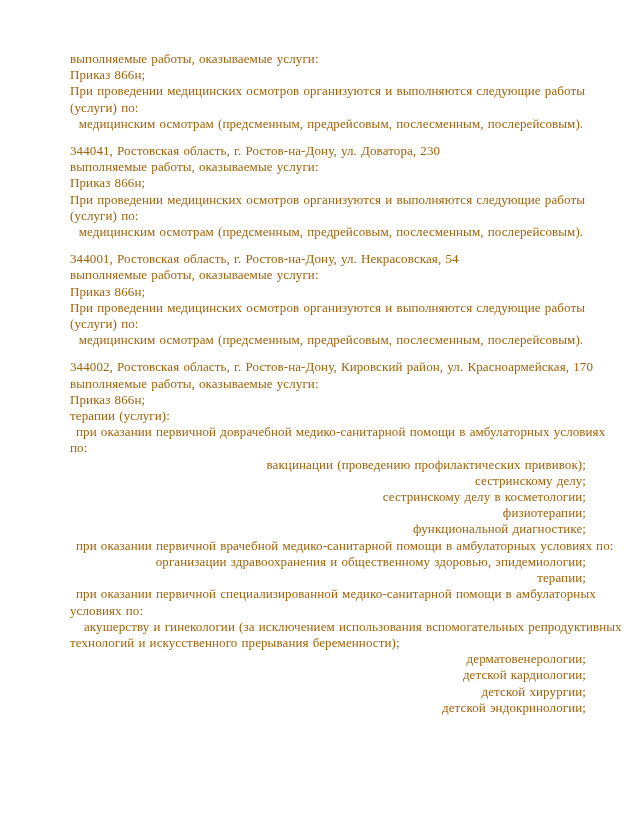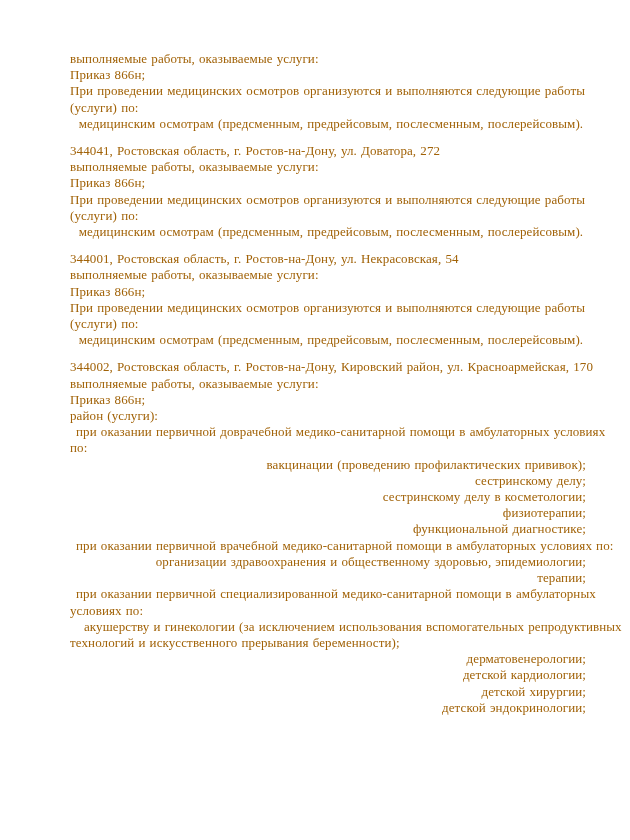--- a/index.html
+++ b/index.html
@@ -46,40 +46,40 @@
 <div class="page">
   <div class="doc-body" id="doc">
       <div class="block">
         <div class="line indent-0">выполняемые работы, оказываемые услуги:</div>
         <div class="line indent-0">Приказ 866н;</div>
         <div class="line indent-0">При проведении медицинских осмотров организуются и выполняются следующие работы</div>
         <div class="line indent-0">(услуги) по:</div>
         <div class="line indent-1">медицинским осмотрам (предсменным, предрейсовым, послесменным, послерейсовым).</div>
       </div>
       <div class="block">
-        <div class="line indent-0">344041, Ростовская область, г. Ростов-на-Дону, ул. Доватора, 272</div>
+        <div class="line indent-0">344041, Ростовская область, г. Ростов-на-Дону, ул. Доватора, 230</div>
         <div class="line indent-0">выполняемые работы, оказываемые услуги:</div>
         <div class="line indent-0">Приказ 866н;</div>
         <div class="line indent-0">При проведении медицинских осмотров организуются и выполняются следующие работы</div>
         <div class="line indent-0">(услуги) по:</div>
         <div class="line indent-1">медицинским осмотрам (предсменным, предрейсовым, послесменным, послерейсовым).</div>
       </div>
       <div class="block">
         <div class="line indent-0">344001, Ростовская область, г. Ростов-на-Дону, ул. Некрасовская, 54</div>
         <div class="line indent-0">выполняемые работы, оказываемые услуги:</div>
         <div class="line indent-0">Приказ 866н;</div>
         <div class="line indent-0">При проведении медицинских осмотров организуются и выполняются следующие работы</div>
         <div class="line indent-0">(услуги) по:</div>
         <div class="line indent-1">медицинским осмотрам (предсменным, предрейсовым, послесменным, послерейсовым).</div>
       </div>
       <div class="block">
         <div class="line indent-0">344002, Ростовская область, г. Ростов-на-Дону, Кировский район, ул. Красноармейская, 170</div>
         <div class="line indent-0">выполняемые работы, оказываемые услуги:</div>
         <div class="line indent-0">Приказ 866н;</div>
-        <div class="line indent-0">район (услуги):</div>
+        <div class="line indent-0">терапии (услуги):</div>
         <div class="line indent-1">при оказании первичной доврачебной медико-санитарной помощи в амбулаторных условиях</div>
         <div class="line indent-0">по:</div>
         <div class="line indent-2">вакцинации (проведению профилактических прививок);</div>
         <div class="line indent-2">сестринскому делу;</div>
         <div class="line indent-2">сестринскому делу в косметологии;</div>
         <div class="line indent-2">физиотерапии;</div>
         <div class="line indent-2">функциональной диагностике;</div>
         <div class="line indent-1">при оказании первичной врачебной медико-санитарной помощи в амбулаторных условиях по:</div>
         <div class="line indent-2">организации здравоохранения и общественному здоровью, эпидемиологии;</div>
         <div class="line indent-2">терапии;</div>

